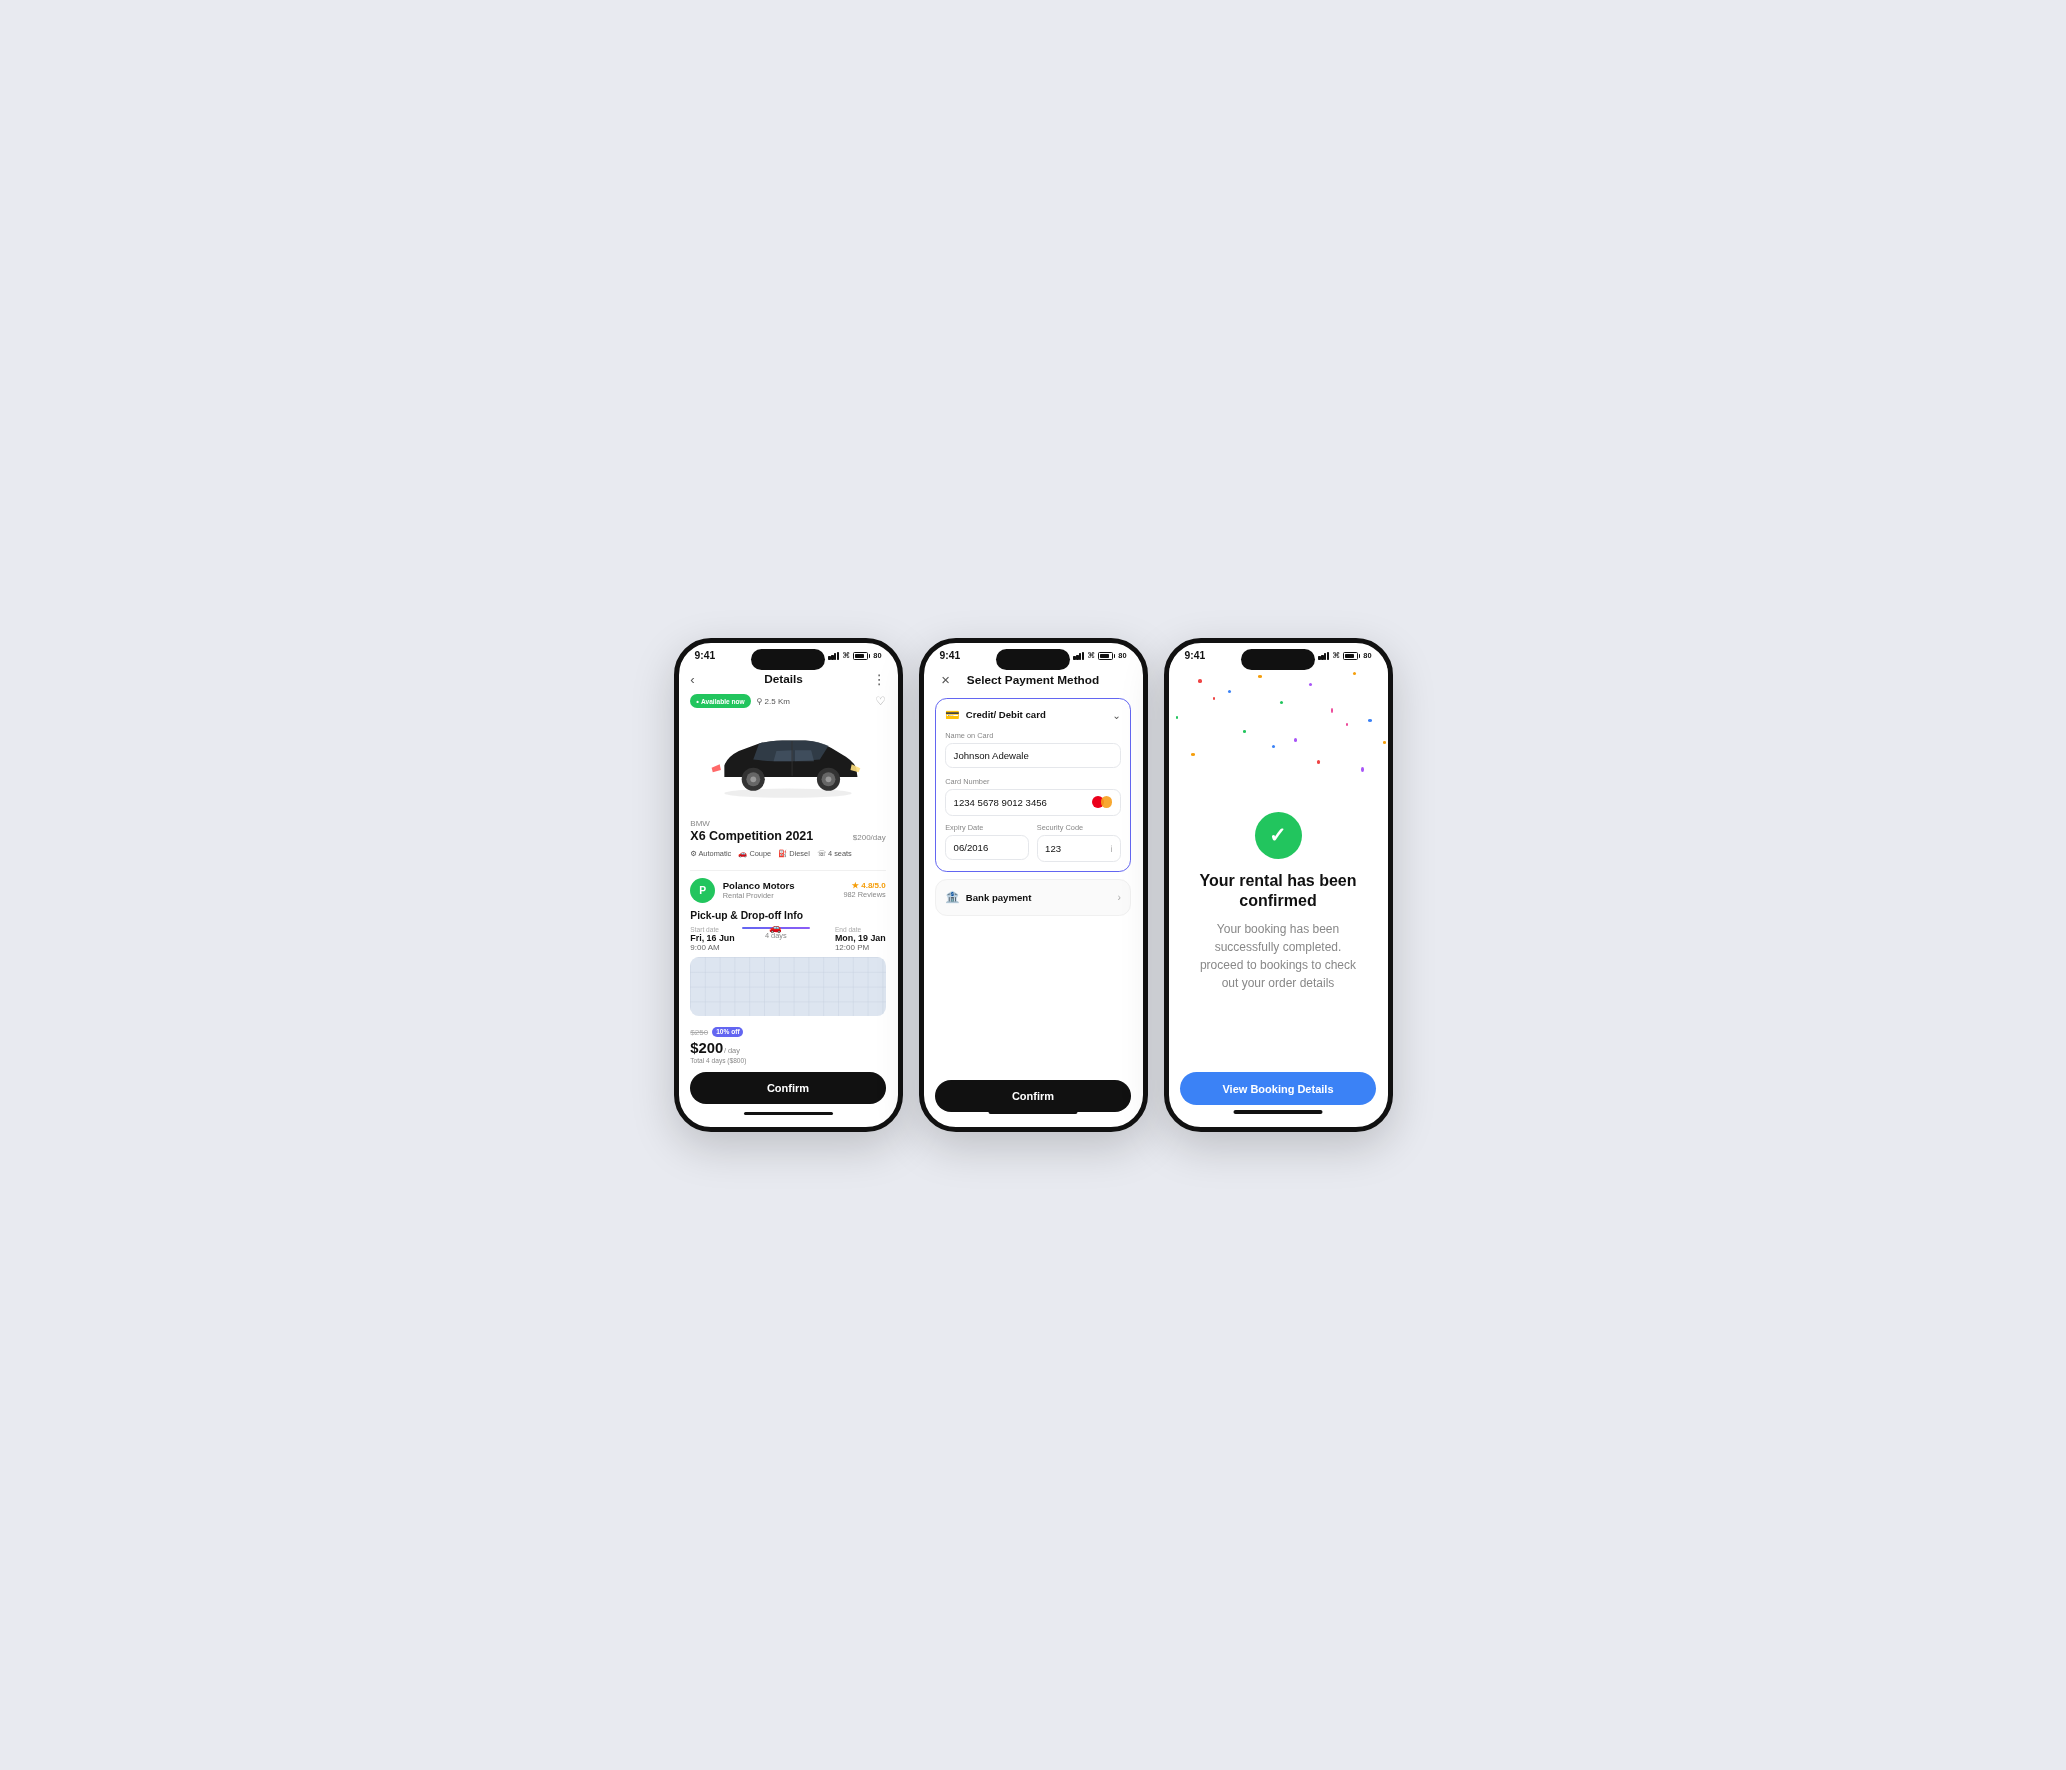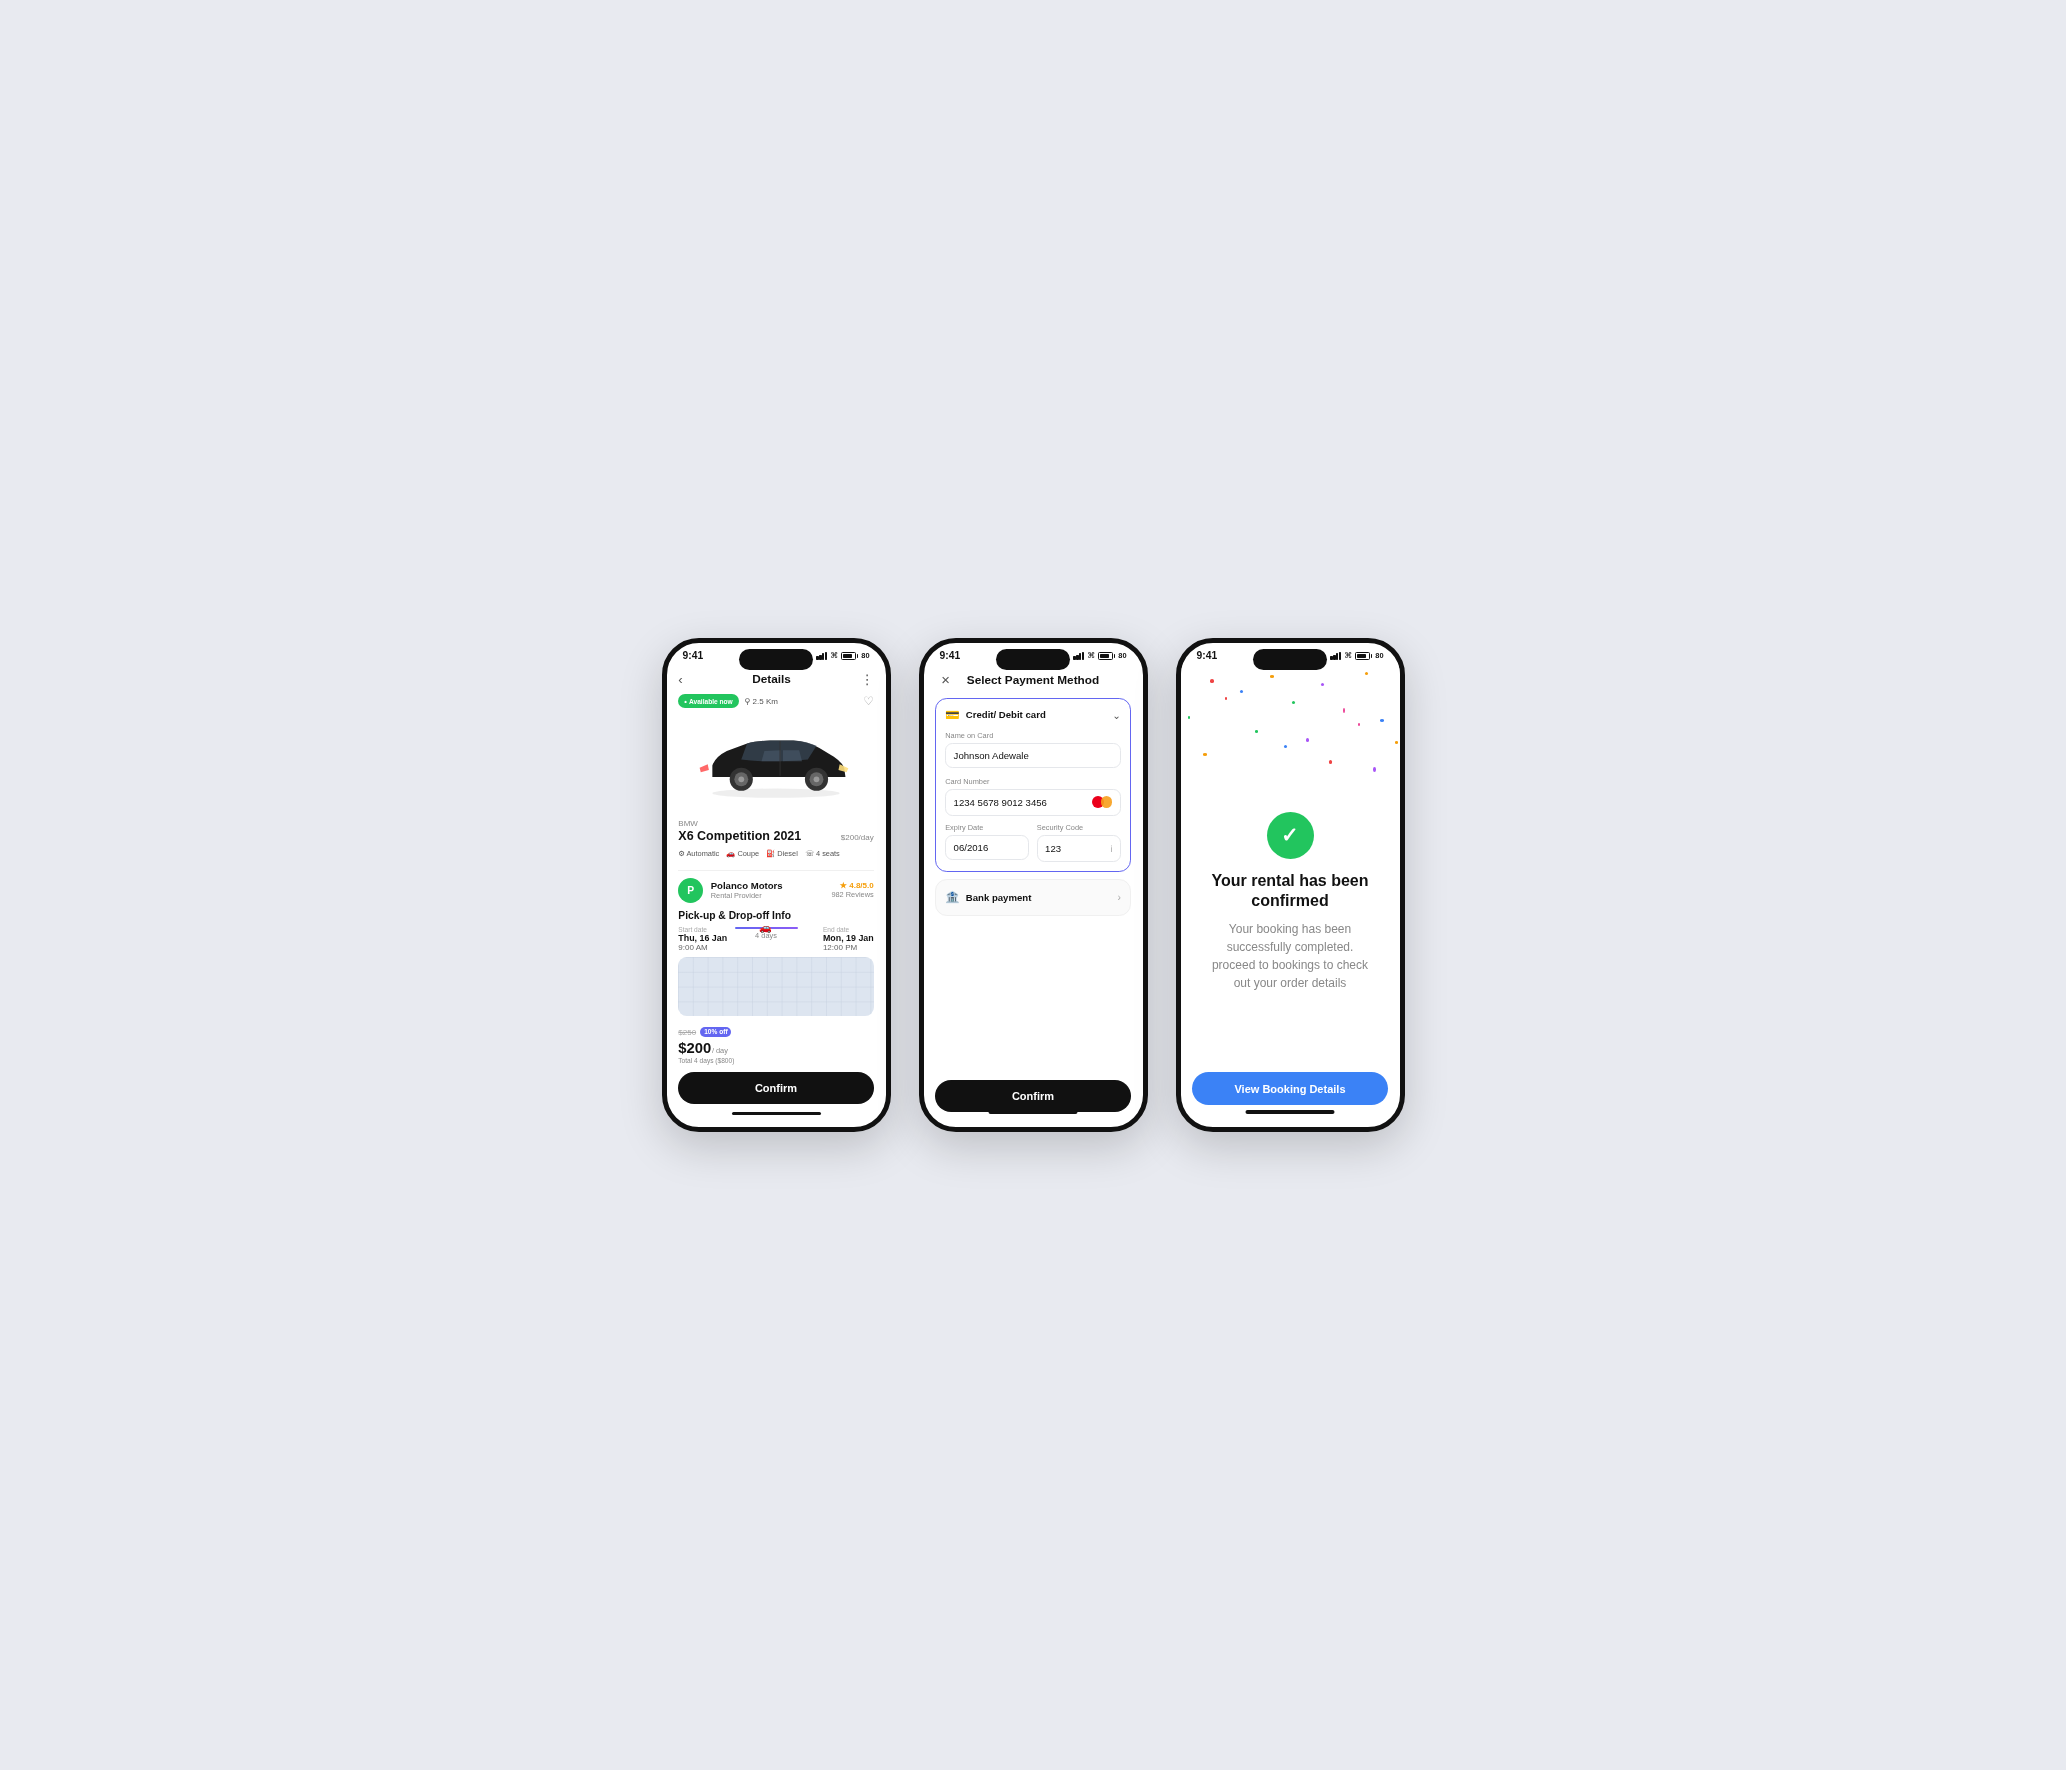--- a/index.html
+++ b/index.html
@@ -7,21 +7,21 @@
       background: #e8eaf0;
       display: flex;
       justify-content: center;
       align-items: center;
       min-height: 100vh;
       font-family: -apple-system, BlinkMacSystemFont, 'Segoe UI', sans-serif;
       padding: 44px 14.8px;
     }
     .phones-container {
       display: flex;
-      gap: 28px;
+      gap: 16px;
       align-items: center;
       justify-content: center;
     }
     
     .phone {
       width: 229px;
       height: 494px;
       background: #fff;
       border-radius: 37px;
       border: 5.9px solid #111;
@@ -674,21 +674,21 @@
           <div class="rating">★ 4.8/5.0</div>
           <div class="reviews">982 Reviews</div>
         </div>
       </div>
 
       <div class="section-title">Pick-up &amp; Drop-off Info</div>
 
       <div class="pickup-row">
         <div>
           <div class="date-label">Start date</div>
-          <div class="date-value">Thu, 16 Jan</div>
+          <div class="date-value">Fri, 16 Jun</div>
           <div class="time-value">9:00 AM</div>
         </div>
         <div class="days-bar">
           <div class="bar-line">
             <span class="bar-car-icon">🚗</span>
           </div>
           <div class="days-label">4 days</div>
         </div>
         <div style="text-align:left;margin-left:18px;">
           <div class="date-label">End date</div>

